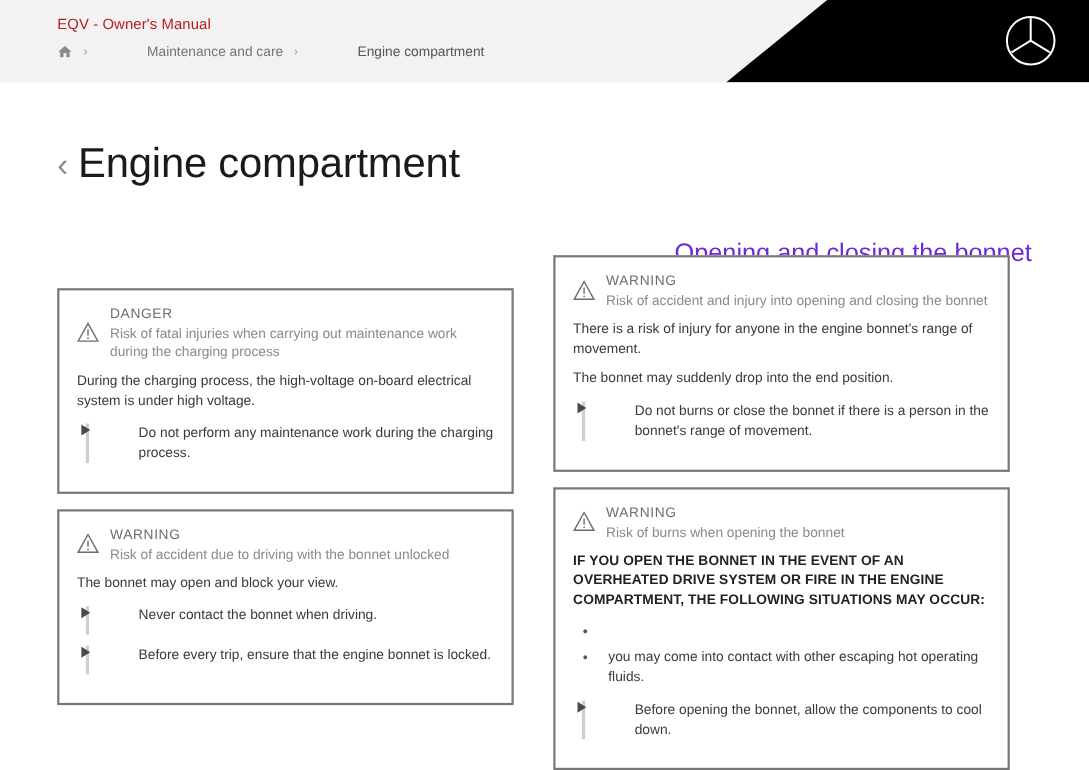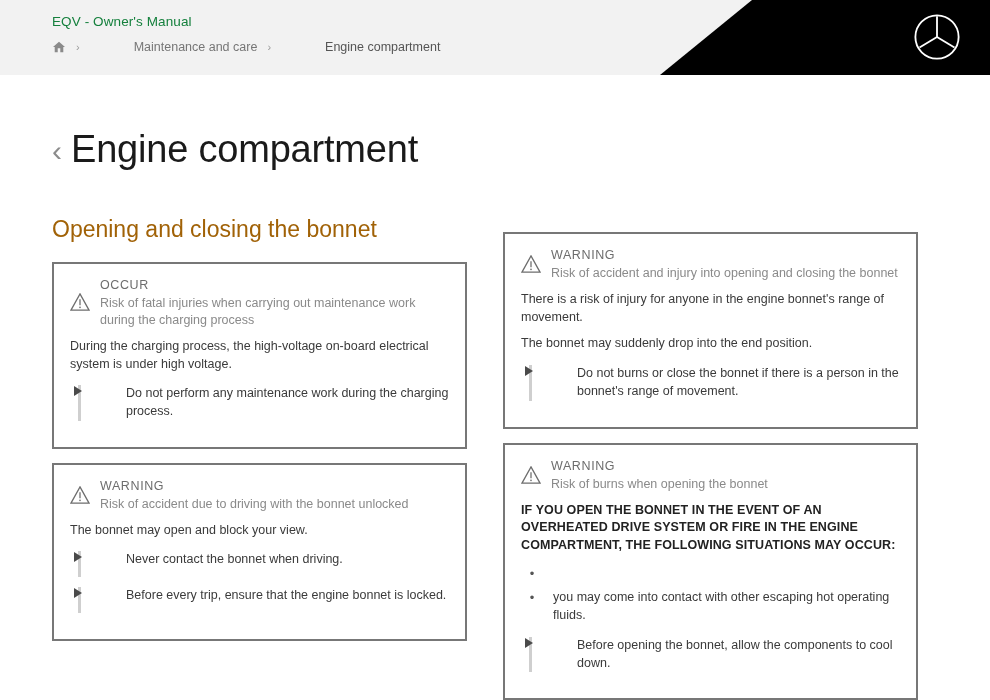--- a/index.html
+++ b/index.html
@@ -30,21 +30,21 @@
     position: absolute;
     right: 30px; top: 14px;
     width: 46px; height: 46px;
   }
   .breadcrumb-wrap {
     position: absolute;
     left: 52px; top: 14px;
   }
   .manual-title {
     font-size: 13.5px;
-    color: #15803d;
+    color: #b91c1c;
     letter-spacing: 0.1px;
   }
   .breadcrumb {
     display: flex;
     align-items: center;
     margin-top: 11px;
     font-size: 12.5px;
   }
   .crumb {
     color: #767676;
@@ -84,21 +84,22 @@
   }
   .page-title {
     font-size: 38px;
     font-weight: 400;
     letter-spacing: -0.2px;
     color: #1a1a1a;
   }
   .section-title {
     font-size: 23px;
     font-weight: 400;
-    color: #a16207;
+    color: #6d28d9;
+    text-align: right;
   }
 
   .columns {
     display: flex;
     gap: 36px;
     margin-top: 0;
     align-items: flex-start;
   }
   .col { width: 415px; }
   .col-right { margin-top: -30px; }
@@ -256,21 +257,21 @@
       <div class="wbox">
         <div class="wbox-head">
           <span class="warn-tri">
             <svg viewBox="0 0 22 20" width="20" height="18">
               <path d="M11 1 L21 19 L1 19 Z" fill="none" stroke="#6d6d6d" stroke-width="1.4"></path>
               <line x1="11" y1="7" x2="11" y2="13.5" stroke="#6d6d6d" stroke-width="1.4"></line>
               <circle cx="11" cy="16" r="0.9" fill="#6d6d6d"></circle>
             </svg>
           </span>
           <div class="wbox-headtext">
-            <div class="wlabel">OCCUR</div>
+            <div class="wlabel">DANGER</div>
             <div class="wsub">Risk of fatal injuries when carrying out maintenance work during the charging process</div>
           </div>
         </div>
         <div class="wbody">During the charging process, the high-voltage on-board electrical system is under high voltage.</div>
         <div class="actions">
           <div class="action">
             <span class="action-marker">
               <span class="action-bar"></span>
                 <span class="action-tri"></span>
             </span>

